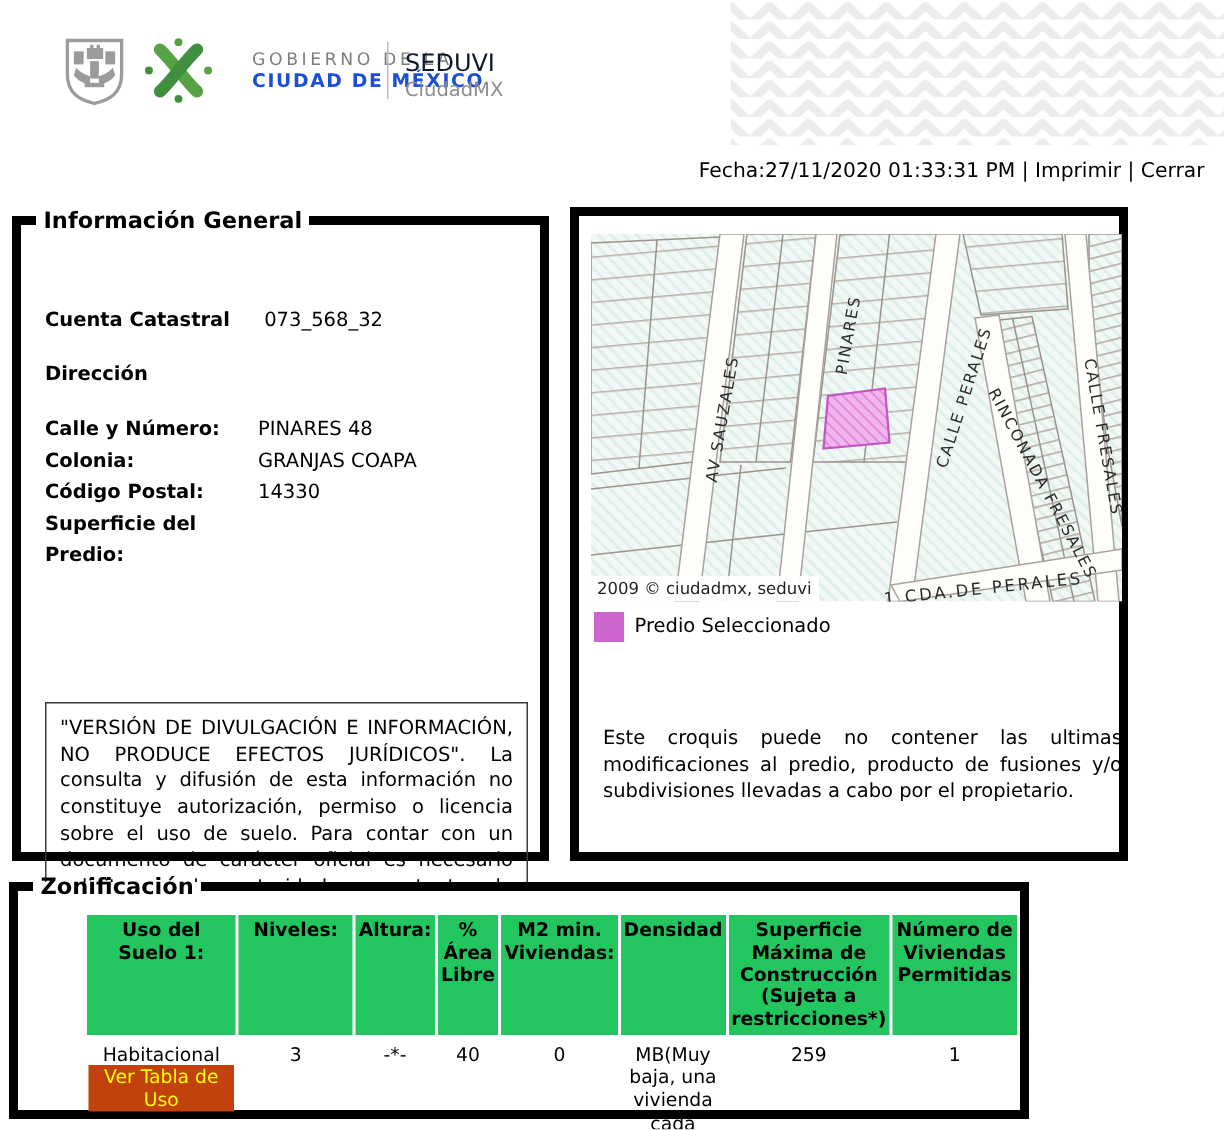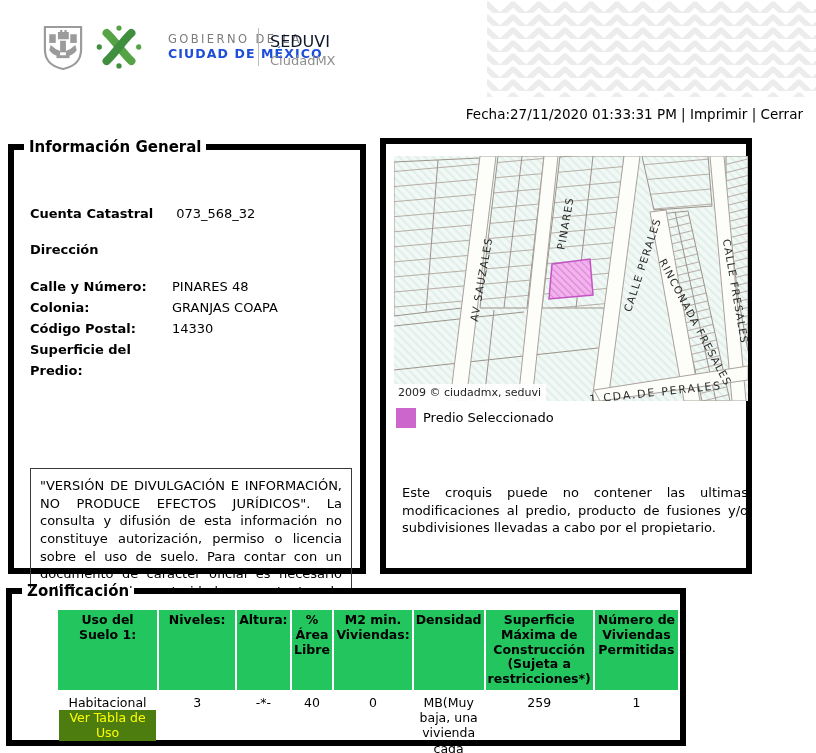--- a/index.html
+++ b/index.html
@@ -52,21 +52,21 @@
   
   .zon-table { position:absolute; left:44px; top:10px; border-collapse:separate; border-spacing:2px 0; }
   .zon-table th {
     background:#22c55e; color:#000; font-weight:bold; font-size:12.5px; line-height:1.18;
     text-align:center; vertical-align:top; padding:3px 2px; height:64px;
   }
   .zon-table td {
     font-size:12.5px; line-height:1.22; text-align:center; vertical-align:top; padding-top:5px;
   }
   .uso-link {
-    display:inline-block; background:#4d7c0f; color:#ffff00; padding:0 2px;
+    display:inline-block; background:#c2410c; color:#ffff00; padding:0 2px;
     text-decoration:none; cursor:pointer; font-size:12.5px;
   }
   .c1{width:143px}.c2{width:112px}.c3{width:42px}.c4{width:43px}
   .c5{width:58px}.c6{width:61px}.c7{width:100px}.c8{width:90px}
   svg text { font-family:"DejaVu Sans", sans-serif; }
 </style>
 </head>
 <body>
 
 <div class="page">

